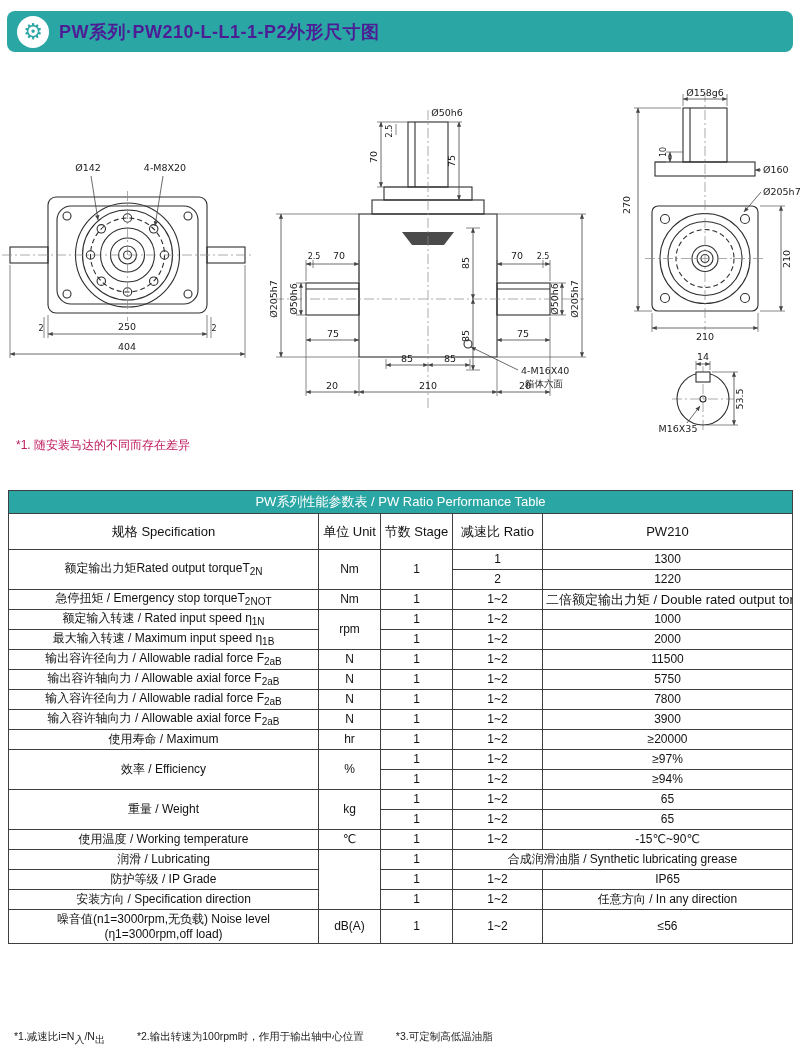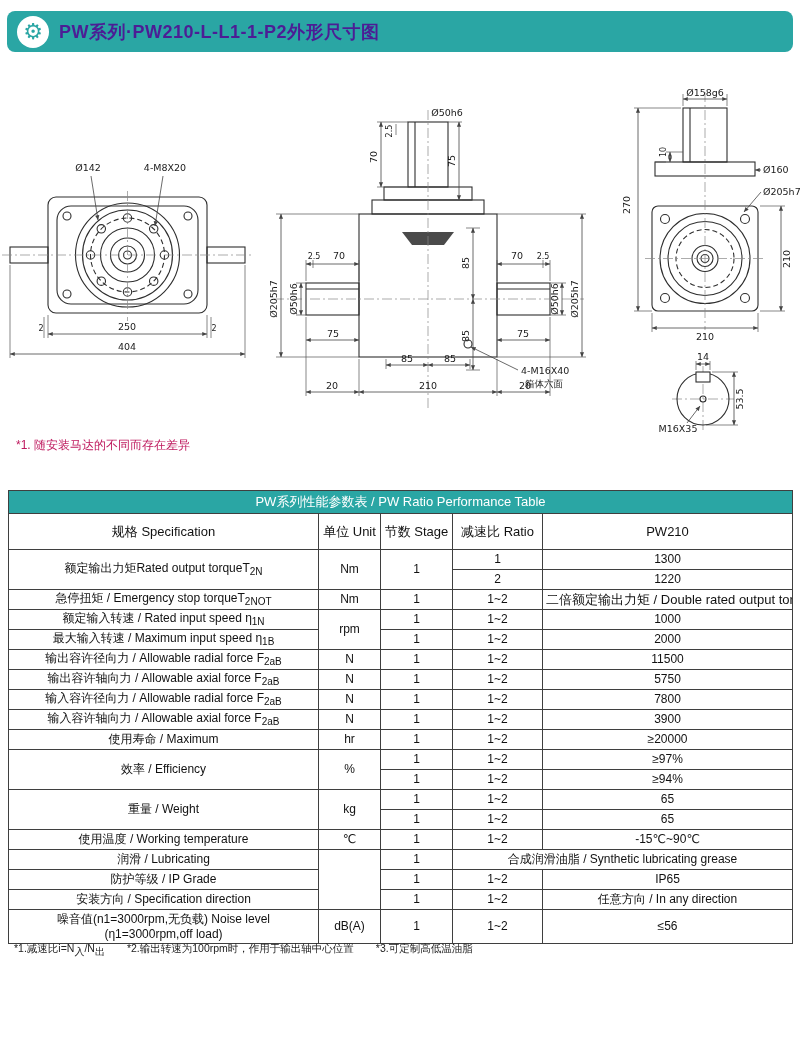--- a/index.html
+++ b/index.html
@@ -21,21 +21,21 @@
   .ldr{stroke:#444;stroke-width:.8;fill:none;marker-end:url(#ar);}
   .note{position:absolute;left:16px;top:437px;font-size:12px;color:#be185d;}
   .perf-table{position:absolute;left:8px;top:490px;width:784px;border-collapse:collapse;table-layout:fixed;}
   .perf-table td{border:1px solid #3f3f3f;text-align:center;vertical-align:middle;font-size:12px;
     color:#111;height:20px;padding:0 3px;white-space:nowrap;overflow:hidden;line-height:1.2;}
   .perf-table tr.title-row td{background:var(--accent,#2aa6a4);color:#fff;font-size:13px;height:23px;}
   .perf-table tr.head-row td{height:36px;font-size:13px;}
   .perf-table td.spec{white-space:pre-line;}
   .perf-table td.small{font-size:13px;}
   sub{font-size:10px;}
-  .footnotes{position:absolute;left:14px;top:942px;font-size:10.5px;color:#222;display:flex;gap:22px;}
+  .footnotes{position:absolute;left:14px;top:1030px;font-size:10.5px;color:#222;display:flex;gap:32px;}
 </style>
 </head>
 <body>
 
 <div class="header-bar">
   <span class="gear-badge">⚙</span>
   <span class="header-title">PW系列·PW210-L-L1-1-P2外形尺寸图</span>
 </div>
 
 <svg class="drawing-svg" width="800" height="470" viewBox="0 0 800 470">

